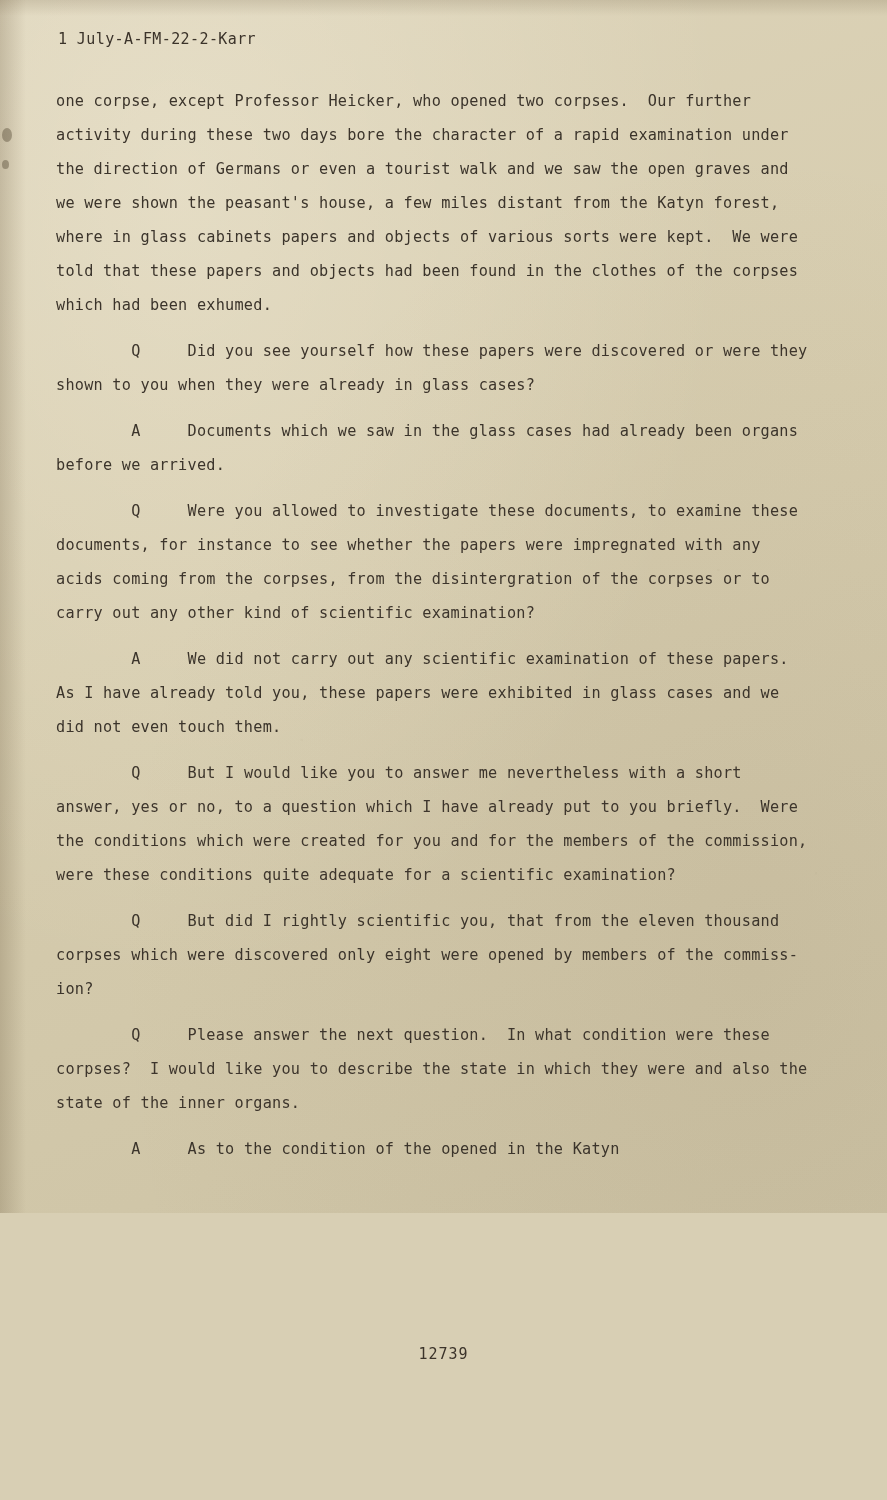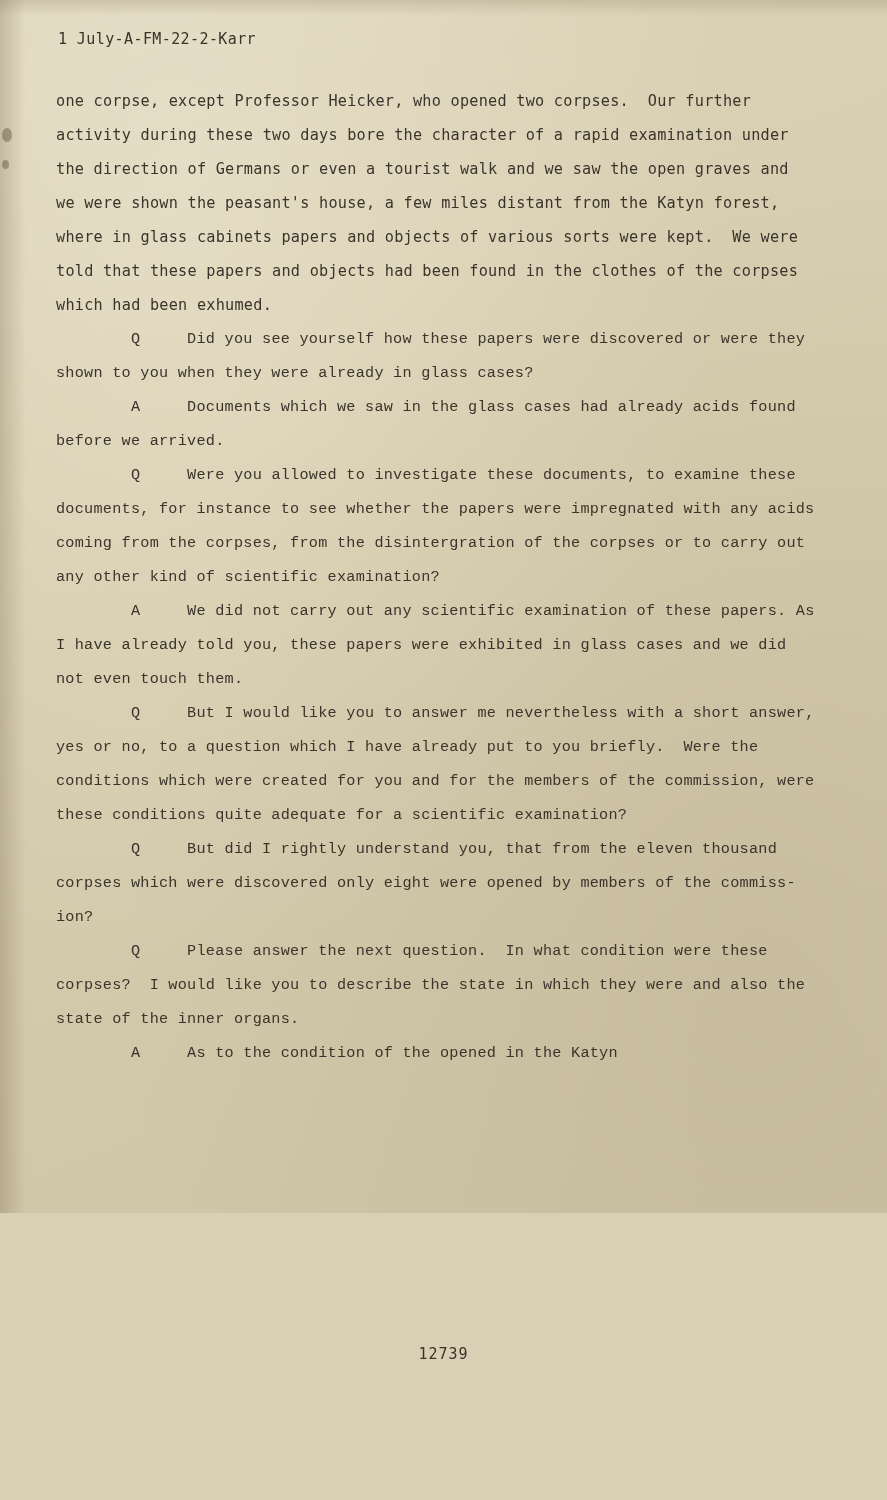--- a/index.html
+++ b/index.html
@@ -79,22 +79,21 @@
     color: #3a332b;
     font-size: 15.2px;
     line-height: 34px;
     letter-spacing: 0.25px;
   }
   .para {
     margin: 0 0 0 0;
     white-space: pre-wrap;
   }
   .para + .para {
-    margin-top: 0;
-    font-family: Liberation Mono, monospace;
+    margin-top: 12px;
   }
   .page-number {
     position: absolute;
     top: 1345px;
     left: 0;
     width: 887px;
     text-align: center;
     font-size: 15px;
     letter-spacing: 1px;
     color: #3b332a;
@@ -111,23 +110,23 @@
   <div class="edge-top"></div>
   <div class="edge-left"></div>
   <div class="punch p1"></div>
   <div class="punch p2"></div>
 
   <div class="header">1 July-A-FM-22-2-Karr</div>
 
   <div class="body-text">
     <p class="para">one corpse, except Professor Heicker, who opened two corpses.  Our further activity during these two days bore the character of a rapid examination under the direction of Germans or even a tourist walk and we saw the open graves and we were shown the peasant's house, a few miles distant from the Katyn forest, where in glass cabinets papers and objects of various sorts were kept.  We were told that these papers and objects had been found in the clothes of the corpses which had been exhumed.</p>
     <p class="para">        Q     Did you see yourself how these papers were discovered or were they shown to you when they were already in glass cases?</p>
-    <p class="para">        A     Documents which we saw in the glass cases had already acids found before we arrived.</p>
+    <p class="para">        A     Documents which we saw in the glass cases had already been organs before we arrived.</p>
     <p class="para">        Q     Were you allowed to investigate these documents, to examine these documents, for instance to see whether the papers were impregnated with any acids coming from the corpses, from the disintergration of the corpses or to carry out any other kind of scientific examination?</p>
     <p class="para">        A     We did not carry out any scientific examination of these papers. As I have already told you, these papers were exhibited in glass cases and we did not even touch them.</p>
     <p class="para">        Q     But I would like you to answer me nevertheless with a short answer, yes or no, to a question which I have already put to you briefly.  Were the conditions which were created for you and for the members of the commission, were these conditions quite adequate for a scientific examination?</p>
-    <p class="para">        Q     But did I rightly understand you, that from the eleven thousand corpses which were discovered only eight were opened by members of the commiss-ion?</p>
+    <p class="para">        Q     But did I rightly scientific you, that from the eleven thousand corpses which were discovered only eight were opened by members of the commiss-ion?</p>
     <p class="para">        Q     Please answer the next question.  In what condition were these corpses?  I would like you to describe the state in which they were and also the state of the inner organs.</p>
     <p class="para">        A     As to the condition of the opened in the Katyn</p>
   </div>
 
   <div class="page-number">12739</div>
 </div>
 
 </body></html>

